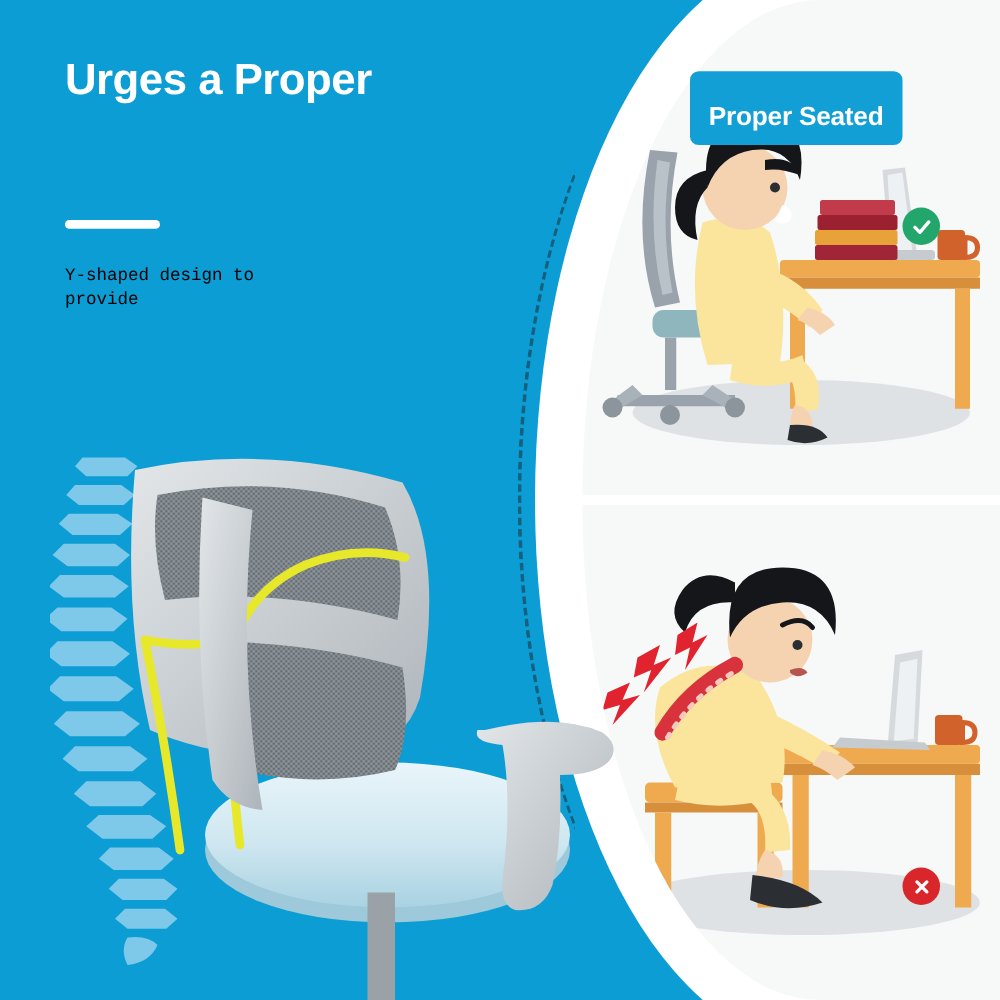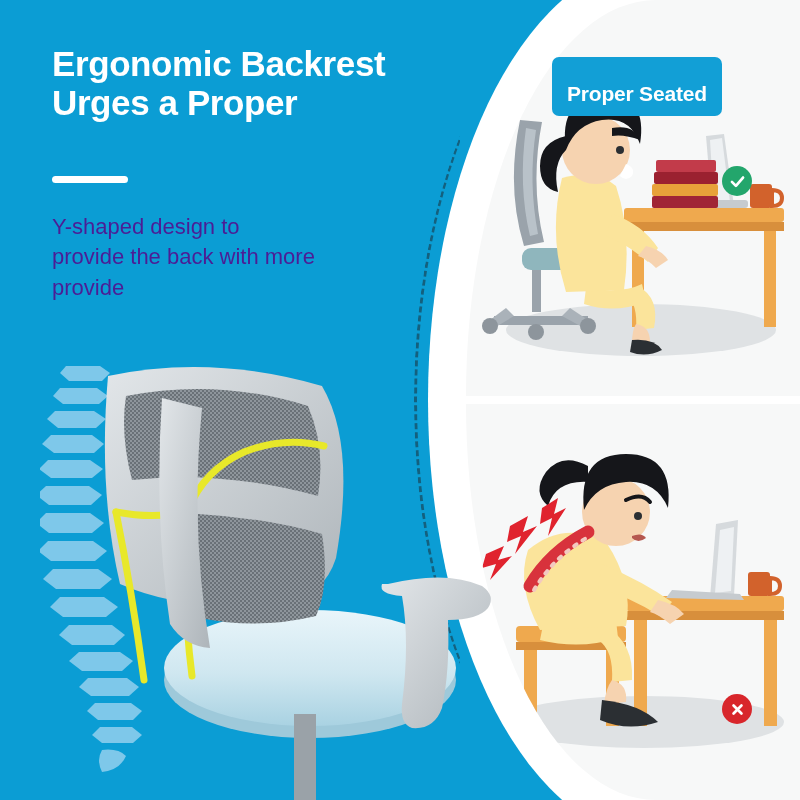--- a/index.html
+++ b/index.html
@@ -40,21 +40,21 @@
     position:absolute;left:52px;top:44px;width:380px;z-index:5;
     color:#fff;font-weight:bold;font-size:35px;line-height:1.12;
     letter-spacing:-0.4px;
   }
   .rule{
     position:absolute;left:52px;top:176px;width:76px;height:7px;
     border-radius:4px;background:#ffffff;z-index:5;
   }
   .subcopy{
     position:absolute;left:52px;top:212px;width:340px;z-index:5;
-    color:#4c1d95;font-size:22px;line-height:1.38;
+    color:#000000;font-size:14px;line-height:1.38;font-family:Liberation Mono, monospace;
   }
 
   
   .badge{
     position:absolute;z-index:6;background:#129fd6;color:#fff;
     font-weight:bold;font-size:21px;border-radius:7px;
     padding:25px 15px 10px;white-space:nowrap;letter-spacing:-0.2px;
   }
   .badge-top{left:552px;top:57px;}
   .badge-bottom{left:548px;top:462px;}
@@ -68,29 +68,27 @@
   .status.ok{background:#23a66c;}
   .status.bad{background:#d8262b;}
   .status svg{width:19px;height:19px;}
 </style>
 </head>
 <body>
 
 <div class="stage">
 
   <div class="headline">
-    <div>Ergonomic Backrest</div>
     <div>Urges a Proper</div>
   </div>
 
   <div class="rule"></div>
 
   <div class="subcopy">
     <div>Y-shaped design to</div>
-    <div>provide the back with more</div>
     <div>provide</div>
   </div>
 
   <svg style="position:absolute;left:40px;top:358px;z-index:5;" width="130" height="420" viewBox="0 0 130 420">
     <g fill="#7ec8ea">
       <path d="M26 8 h34 l10 7 -8 8 h-33 l-9 -8z"></path>
       <path d="M20 30 h37 l11 8 -9 8 h-36 l-10 -8z"></path>
       <path d="M15 53 h39 l12 8 -10 9 h-38 l-11 -9z"></path>
       <path d="M11 77 h41 l12 9 -10 9 h-40 l-12 -9z"></path>
       <path d="M8 102 h42 l13 9 -11 9 h-41 l-12 -9z"></path>

